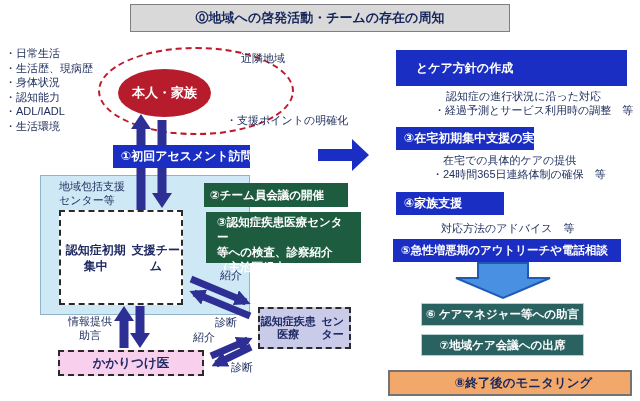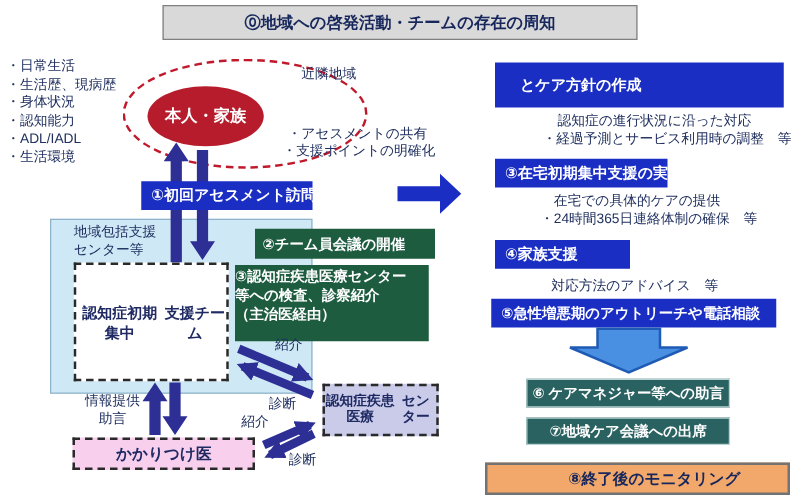--- a/index.html
+++ b/index.html
@@ -70,38 +70,37 @@
     <div>・身体状況</div>
     <div>・認知能力</div>
     <div>・ADL/IADL</div>
     <div>・生活環境</div>
   </div>
 
   <div class="abs dashed-ellipse"></div>
   <div class="abs lbl" style="left:241px;top:51px;">近隣地域</div>
   <div class="abs red-ellipse">本人・家族</div>
 
-  <div class="abs note" style="left:230px;top:99px;">・アセスメントの共有</div>
   <div class="abs note" style="left:226px;top:113px;">・支援ポイントの明確化</div>
 
   <div class="abs bluebox" style="left:113px;top:145px;width:137px;height:23px;">①初回アセスメント訪問</div>
 
   <div class="abs lightblue"></div>
   <div class="abs note" style="left:44px;top:179px;line-height:14px;white-space:normal;width:80px;margin-left:15px;">
     <div>地域包括支援</div>
     <div>センター等</div>
   </div>
 
   <div class="abs teambox">
     <div>認知症初期集中</div>
     <div>支援チーム</div>
   </div>
 
   <div class="abs greenbox" style="left:204px;top:183px;width:144px;height:24px;display:flex;align-items:center;padding:0 6px;">②チーム員会議の開催</div>
-  <div class="abs greenbox" style="left:188px;top:212px;width:155px;height:61px;padding:3px 0;line-height:15px;">
+  <div class="abs greenbox" style="left:206px;top:212px;width:155px;height:51px;padding:3px 11px;line-height:15px;">
     <div>③認知症疾患医療センター</div>
     <div>等への検査、診察紹介</div>
     <div>（主治医経由）</div>
   </div>
 
   <div class="abs lbl" style="left:220px;top:268px;">紹介</div>
   <div class="abs lbl" style="left:215px;top:315px;">診断</div>
   <div class="abs lbl" style="left:193px;top:330px;">紹介</div>
   <div class="abs lbl" style="left:231px;top:360px;">診断</div>
   <div class="abs lbl" style="left:64px;top:314px;width:52px;text-align:center;line-height:14px;">

